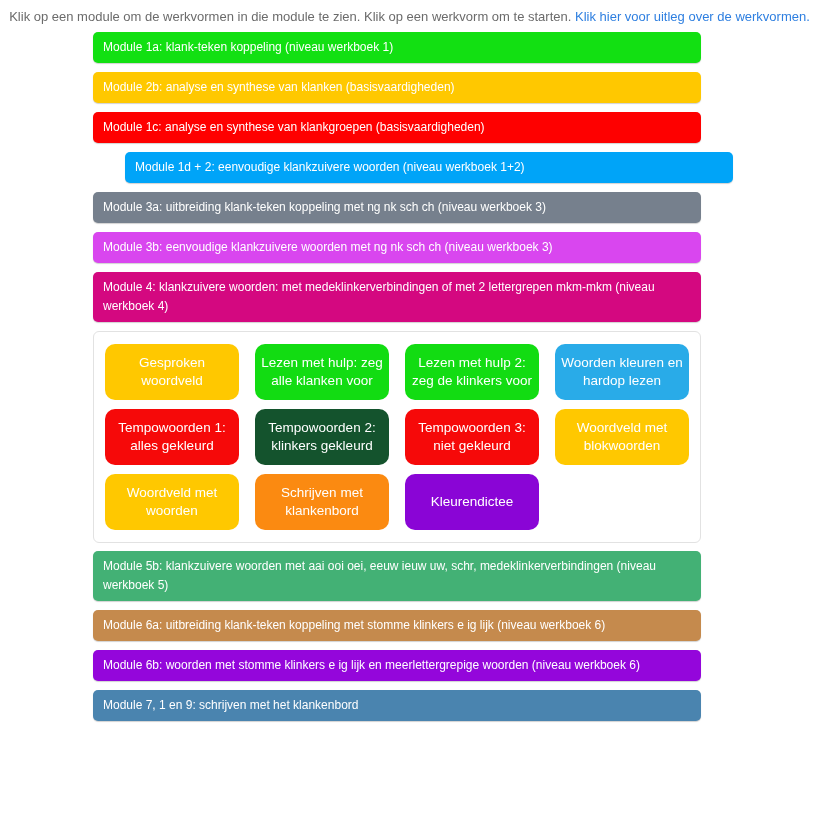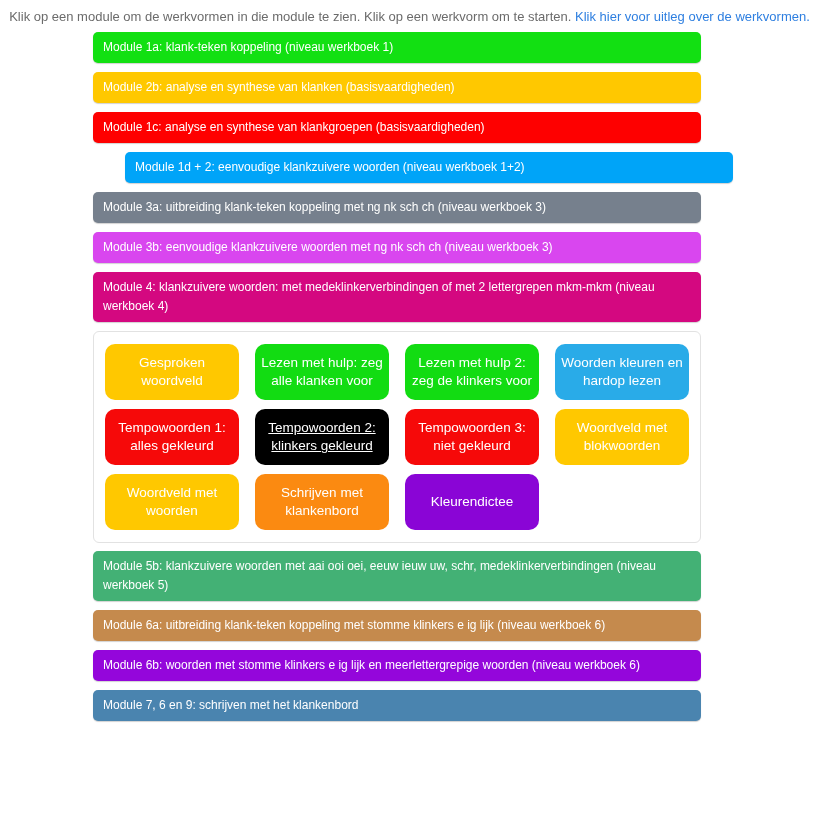--- a/index.html
+++ b/index.html
@@ -83,30 +83,30 @@
   <div class="module-bar" style="background-color: #d946ef;">Module 3b: eenvoudige klankzuivere woorden met ng nk sch ch (niveau werkboek 3)</div>
 
   <div class="module-bar" style="background-color: rgb(212, 8, 128);">Module 4: klankzuivere woorden: met medeklinkerverbindingen of met 2 lettergrepen mkm-mkm (niveau werkboek 4)</div>
 
   <div class="werkvormen-panel">
     <div class="werkvorm-button" style="background-color: rgb(255, 200, 0);">Gesproken woordveld</div>
     <div class="werkvorm-button" style="background-color: rgb(18, 220, 18);">Lezen met hulp: zeg alle klanken voor</div>
     <div class="werkvorm-button" style="background-color: rgb(18, 220, 18);">Lezen met hulp 2: zeg de klinkers voor</div>
     <div class="werkvorm-button" style="background-color: rgb(41, 171, 232);">Woorden kleuren en hardop lezen</div>
     <div class="werkvorm-button" style="background-color: rgb(246, 9, 9);">Tempowoorden 1: alles gekleurd</div>
-    <div class="werkvorm-button" style="background-color: #000000; text-decoration: underline;">Tempowoorden 2: klinkers gekleurd</div>
+    <div class="werkvorm-button" style="background-color: #14532d;">Tempowoorden 2: klinkers gekleurd</div>
     <div class="werkvorm-button" style="background-color: rgb(246, 9, 9);">Tempowoorden 3: niet gekleurd</div>
     <div class="werkvorm-button" style="background-color: rgb(255, 200, 0);">Woordveld met blokwoorden</div>
     <div class="werkvorm-button" style="background-color: rgb(255, 200, 0);">Woordveld met woorden</div>
     <div class="werkvorm-button" style="background-color: rgb(251, 138, 17);">Schrijven met klankenbord</div>
     <div class="werkvorm-button" style="background-color: rgb(138, 5, 214);">Kleurendictee</div>
   </div>
 
 
   <div class="module-bar" style="background-color: rgb(67, 177, 117);">Module 5b: klankzuivere woorden met aai ooi oei, eeuw ieuw uw, schr, medeklinkerverbindingen (niveau werkboek 5)</div>
 
   <div class="module-bar" style="background-color: rgb(197, 138, 77);">Module 6a: uitbreiding klank-teken koppeling met stomme klinkers e ig lijk (niveau werkboek 6)</div>
 
   <div class="module-bar" style="background-color: rgb(148, 6, 219);">Module 6b: woorden met stomme klinkers e ig lijk en meerlettergrepige woorden (niveau werkboek 6)</div>
 
-  <div class="module-bar" style="background-color: rgb(74, 132, 175);">Module 7, 6 en 9: schrijven met het klankenbord</div>
+  <div class="module-bar" style="background-color: rgb(74, 132, 175);">Module 7, 1 en 9: schrijven met het klankenbord</div>
 
 </div>
 
 </body></html>

